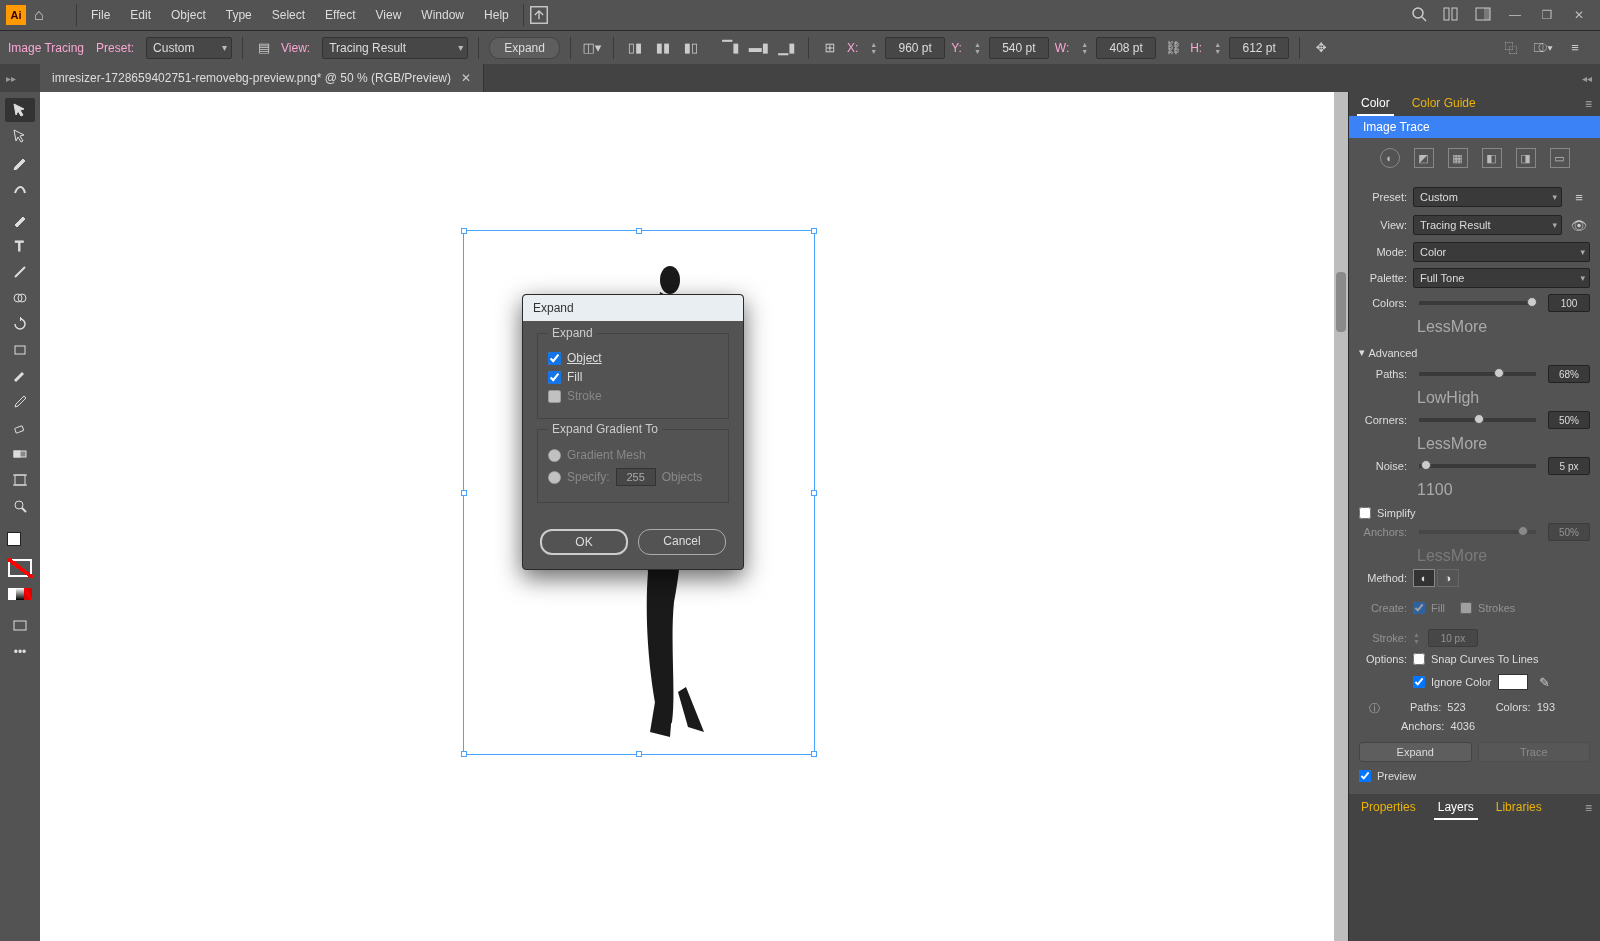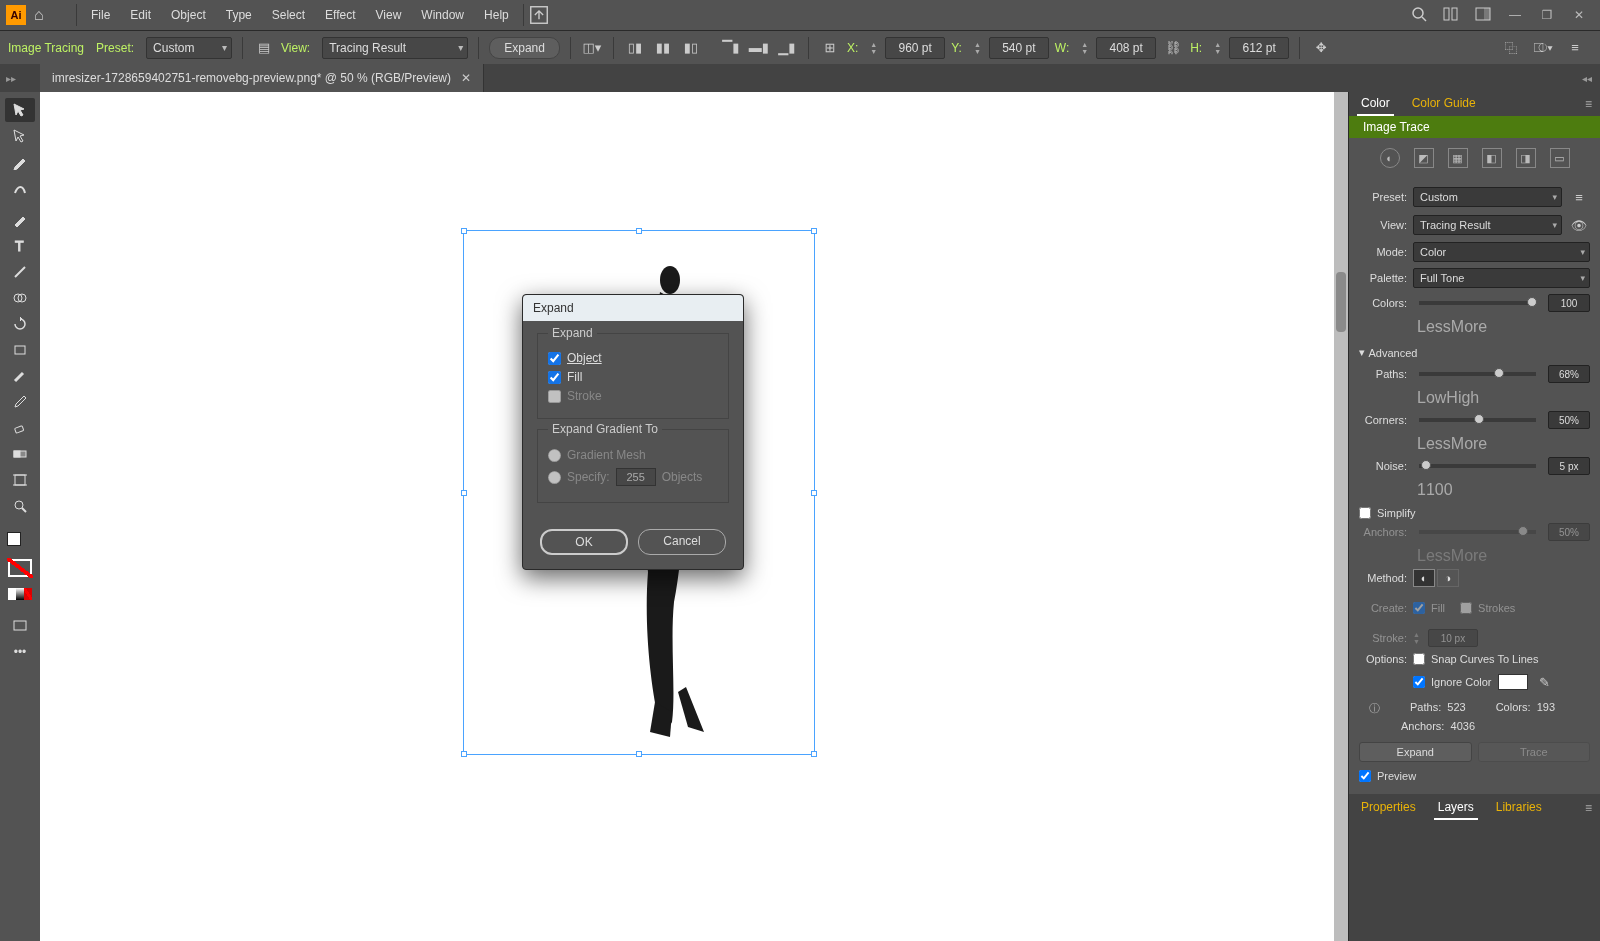--- a/index.html
+++ b/index.html
@@ -9,21 +9,21 @@
   .menubar { height: 30px; background: #535353; display: flex; align-items: center; padding: 0 6px; }
   .app-icon { width: 20px; height: 20px; background: #ff9a00; color: #330000; display: flex; align-items: center; justify-content: center; font-weight: bold; border-radius: 0; font-size: 11px; margin-right: 8px; }
   .home-icon { width: 20px; color: #ccc; font-size: 16px; margin-right: 18px; }
   .menu-item { padding: 0 10px; color: #ddd; cursor: pointer; height: 30px; display: flex; align-items: center; }
   .menubar-right { margin-left: auto; display: flex; align-items: center; gap: 14px; padding-right: 6px; }
   .mb-icon { color: #ccc; font-size: 14px; width: 18px; text-align: center; }
   .window-ctrl { color: #bbb; font-size: 12px; width: 18px; text-align: center; }
 
   
   .controlbar { height: 34px; background: #535353; display: flex; align-items: center; padding: 0 8px; gap: 6px; border-top: 1px solid #2a2a2a; }
-  .ctrl-label { color: #bef264; font-size: 12px; margin-right: 6px; }
+  .ctrl-label { color: #f9a8d4; font-size: 12px; margin-right: 6px; }
   .ctrl-select { background: #474747; border: 1px solid #333; color: #ddd; height: 22px; padding: 0 18px 0 6px; font-size: 12px; position: relative; display: inline-flex; align-items: center; border-radius: 2px; }
   .ctrl-select::after { content: "▾"; position: absolute; right: 4px; font-size: 10px; color: #bbb; }
   .ctrl-btn { background: #5e5e5e; border: 1px solid #444; color: #ddd; padding: 3px 14px; border-radius: 10px; font-size: 12px; }
   .sep { width: 1px; height: 22px; background: #3a3a3a; margin: 0 4px; }
   .icon-btn { width: 22px; height: 22px; display: flex; align-items: center; justify-content: center; color: #ccc; font-size: 13px; }
   .coord-input { background: #474747; border: 1px solid #333; color: #ddd; height: 22px; width: 60px; text-align: center; font-size: 12px; border-radius: 2px; display:inline-flex; align-items:center; justify-content:center; }
   .spinner { display:inline-flex; flex-direction:column; margin-right:2px; color:#aaa; font-size:7px; line-height:7px; }
   .controlbar-right { margin-left: auto; display: flex; align-items: center; gap: 10px; padding-right: 6px; }
 
   
@@ -55,21 +55,21 @@
   .sel-h-bl{bottom:-3px;left:-3px;} .sel-h-bm{bottom:-3px;left:50%;margin-left:-3px;} .sel-h-br{bottom:-3px;right:-3px;}
   .silhouette { position:absolute; left:560px; top:170px; width:140px; height:480px; }
   
   
   .right-panels { width: 252px; background: #535353; display: flex; flex-direction: column; border-left:1px solid #2a2a2a;}
   .panel-header { height: 28px; display: flex; align-items: center; padding: 0 8px; gap:14px; background:#434343;}
   .panel-tab { color: #eab308; cursor: pointer; padding:4px 4px; border-bottom:2px solid transparent;}
   .panel-tab.active { color: #fff; border-bottom:2px solid #fff;}
   .panel-menu { margin-left:auto; color:#aaa; }
   .panel-body { padding: 8px 10px; font-size: 11px; color: #ddd; }
-  .panel-sub { background:#4d7c0f; height:28px; display:flex; align-items:center; padding:0 10px; color:#fff; }
+  .panel-sub { background:#3b82f6; height:28px; display:flex; align-items:center; padding:0 10px; color:#fff; }
   
   .trace-icons { display:flex; justify-content:center; gap:14px; padding:10px 0; }
   .trace-icons .ti { width:20px; height:20px; border:1px solid #888; display:flex; align-items:center; justify-content:center; color:#bbb; font-size:11px;}
   
   .form-row { display:flex; align-items:center; margin-bottom:6px; gap:6px; }
   .form-row .lbl { width:48px; text-align:right; color:#ddd; }
   .sel { flex:1; background:#3a3a3a; border:1px solid #222; height:20px; padding:0 6px; display:flex; align-items:center; position:relative; border-radius:2px;}
   .sel::after { content:"▾"; position:absolute; right:4px; font-size:9px; color:#aaa; }
   .slider { flex:1; height:4px; background:#3a3a3a; position:relative; margin:0 6px; }
   .slider .knob { position:absolute; top:-4px; width:10px; height:10px; border-radius:50%; background:#ccc; border:1px solid #555; }

